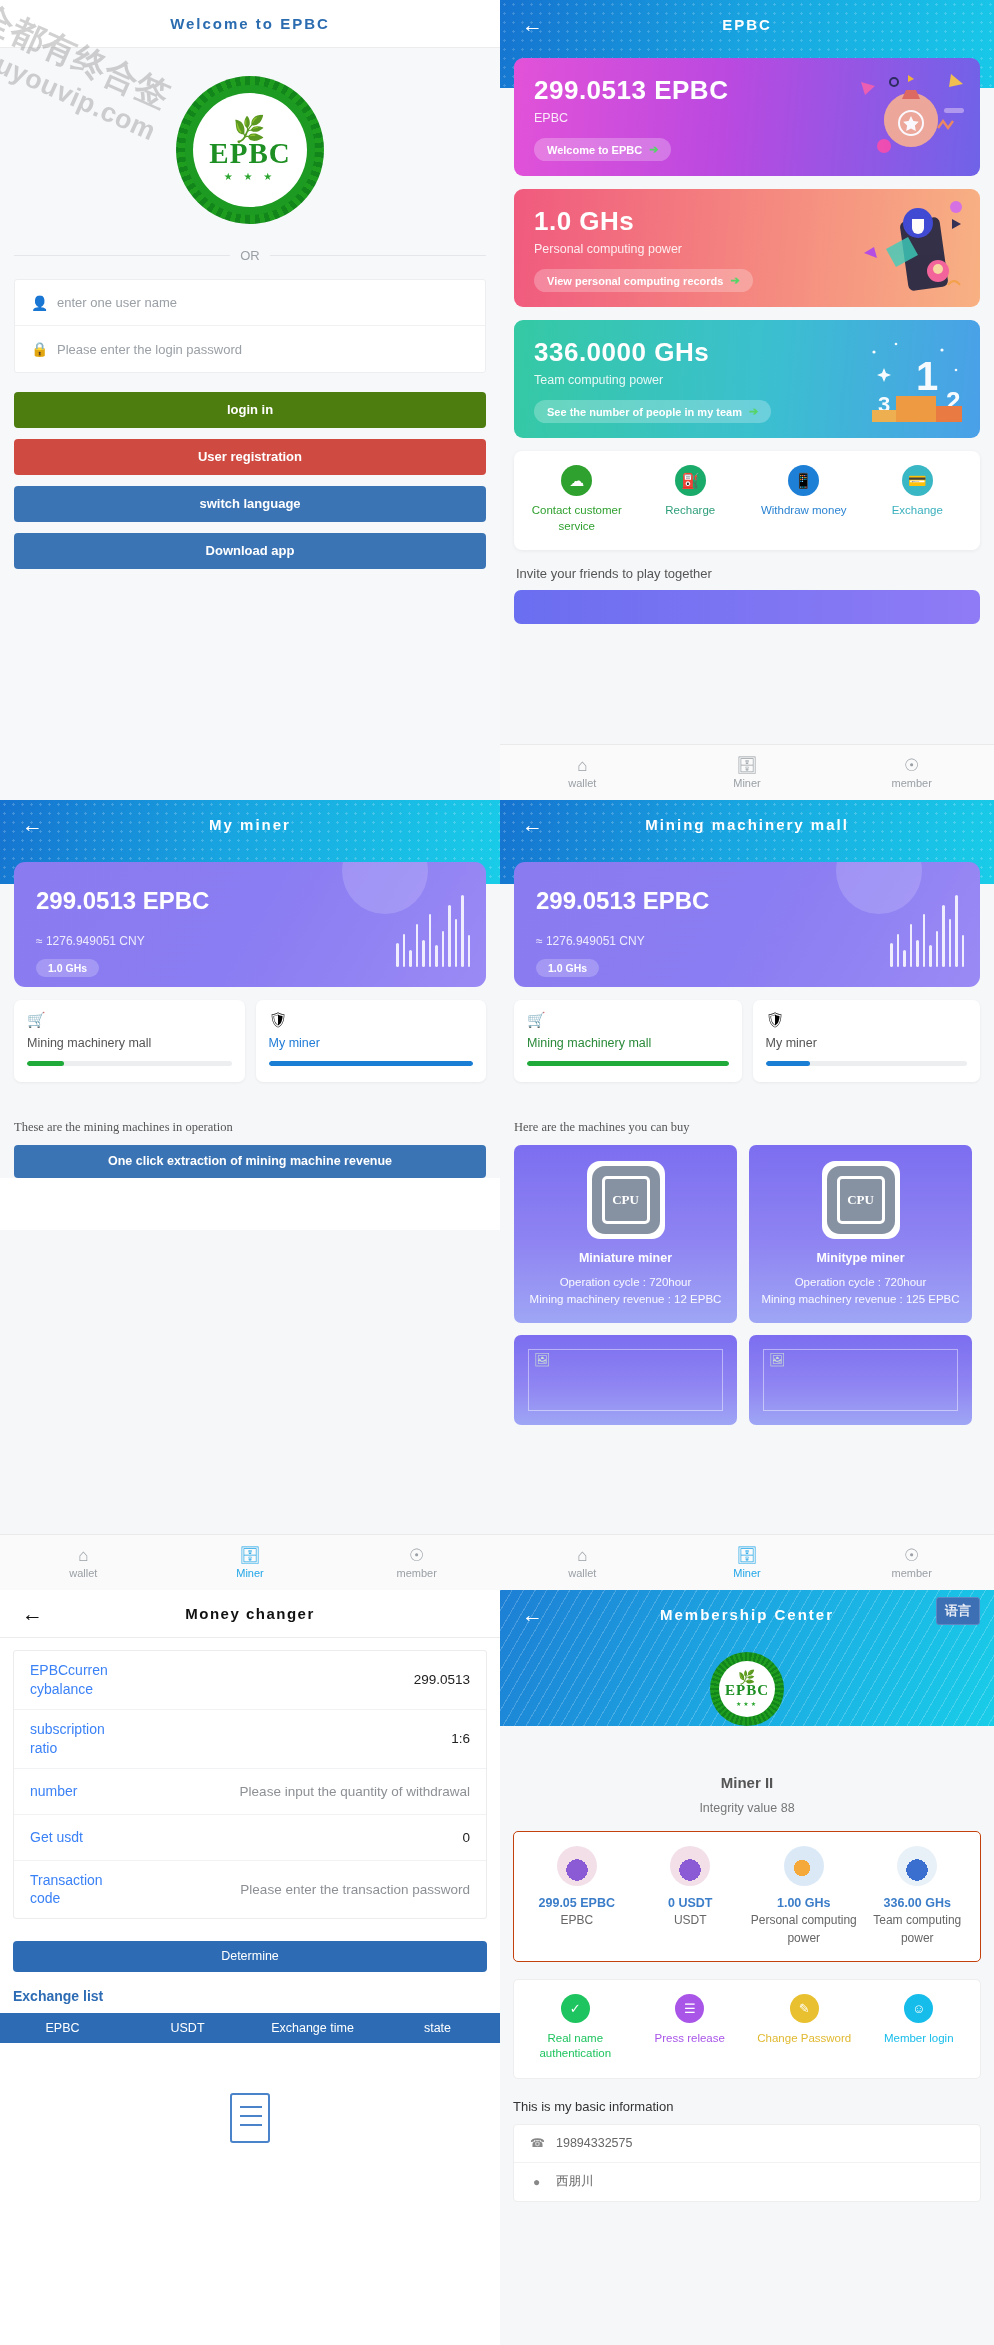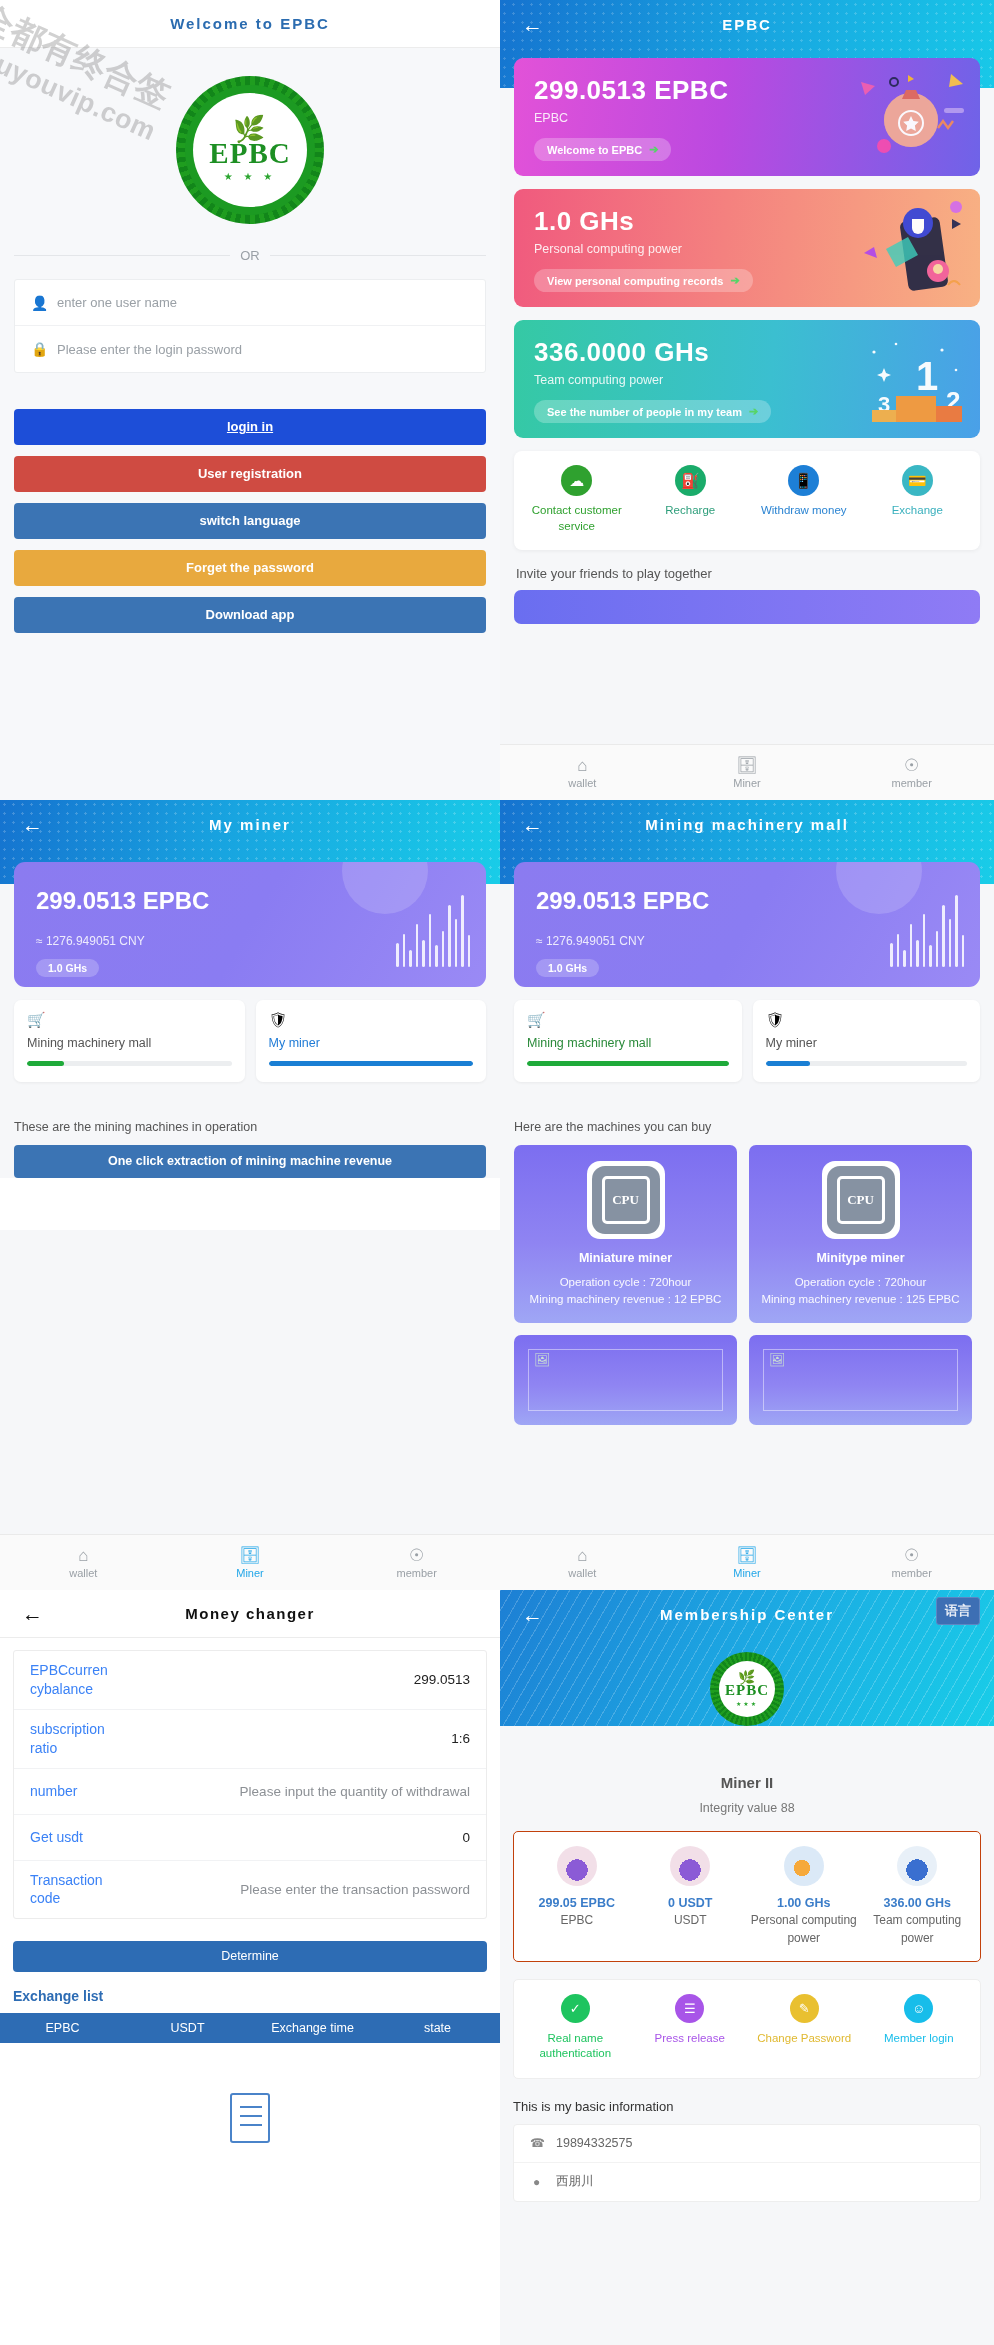--- a/index.html
+++ b/index.html
@@ -71,21 +71,21 @@
   .field:last-child { border-bottom:none; }
   .field .ic { color:#7d8186; font-size:14px; width:14px; text-align:center;}
   .field input { border:none; outline:none; flex:1; font-size:13px; color:#333; font-family:inherit; background:transparent;}
   .field input::placeholder { color:#9aa0a6; }
   .btn {
     display:block; width:100%; height: 36px; line-height:36px;
     margin-top: 11px; border:none; border-radius:4px;
     color:#fff; font-size:13px; font-weight:bold; text-align:center;
     font-family:inherit; cursor:pointer;
   }
-  .btn-login { background:#1d4ed8; margin-top: 36px; text-decoration: underline;}
+  .btn-login { background:#4d7c0f; margin-top: 19px;}
   .btn-reg { background:#cf4b42; }
   .btn-lang { background:#3b74b4; }
   .btn-forget { background:#e8a93e; }
   .btn-down { background:#3b74b4; }
 
   
   .wallet-hero { background: linear-gradient(110deg,#1572cf 0%, #18a4e0 50%, #18c9e8 100%); height: 88px; position:relative;}
   .wallet-hero .dots{position:absolute;inset:0;opacity:.18;
     background-image: radial-gradient(#fff 1px, transparent 1.4px);
     background-size: 9px 9px;}
@@ -134,21 +134,21 @@
       border-radius:11px; padding: 3px 12px; font-size:10.5px; font-weight:bold;}
   .bars { position:absolute; right: 16px; bottom: 20px; display:flex; align-items:flex-end; gap:4px; height:72px; }
   .bars i { display:block; width:2.5px; background:rgba(255,255,255,.85); border-radius:2px; }
   .tabs2 { position:absolute; left:14px; right:14px; top: 200px; display:flex; gap:11px; }
   .tab2 { flex:1; background:#fff; border-radius:7px; padding: 12px 13px 16px; box-shadow:0 1px 3px rgba(0,0,0,.06);}
   .tab2 .ic2 { font-size:15px; line-height:1; }
   .tab2 .nm { font-size:12.5px; margin: 9px 0 11px; color:#555; }
   .tab2 .track { height:5px; background:#eceef0; border-radius:3px; overflow:hidden;}
   .tab2 .track i { display:block; height:100%; border-radius:3px;}
   .tab2.sel .nm { color:#1f7bd6; }
-  .hint { position:absolute; left:14px; top: 320px; font-size:12.5px; color:#555; }
+  .hint { position:absolute; left:14px; top: 320px; font-size:12.5px; color:#555;font-family:Liberation Serif, serif; }
   .btn-extract { position:absolute; left:14px; right:14px; top: 345px; height:33px; line-height:33px;
     background:#3b74b4; color:#fff; border-radius:4px; text-align:center; font-size:12.5px; font-weight:bold;}
   .miner-white { position:absolute; left:0; right:0; top: 378px; height: 52px; background:#fff; }
 
   
   .mgrid { position:absolute; left:14px; right:22px; top: 345px; display:grid; grid-template-columns:1fr 1fr; gap:12px;}
   .mitem { border-radius:7px; padding: 16px 10px 14px; text-align:center; color:#fff;
      background: linear-gradient(180deg,#7c6ef0 0%, #8f84f2 55%, #9fa6f5 100%);}
   .mitem .thumb { width:78px;height:78px;margin:0 auto 12px; border-radius:13px; background:#fff; padding:5px;
     display:flex;align-items:center;justify-content:center;}
@@ -241,21 +241,20 @@
           <input placeholder="enter one user name" style="">
         </div>
         <div class="field">
           <span class="ic">🔒</span>
           <input type="password" placeholder="Please enter the login password" style="">
         </div>
       </div>
       <button class="btn btn-login">login in</button>
       <button class="btn btn-reg">User registration</button>
       <button class="btn btn-lang">switch language</button>
-      <button class="btn btn-forget">Forget the password</button>
       <button class="btn btn-down">Download app</button>
     </div>
   </div>
 
   <div class="panel">
     <div class="wallet-hero">
         <div class="dots"></div>
       </div>
     <div class="hdr hdr-blue" style="position:absolute;top:0;left:0;right:0;background:transparent">
       <div class="back">←</div>

